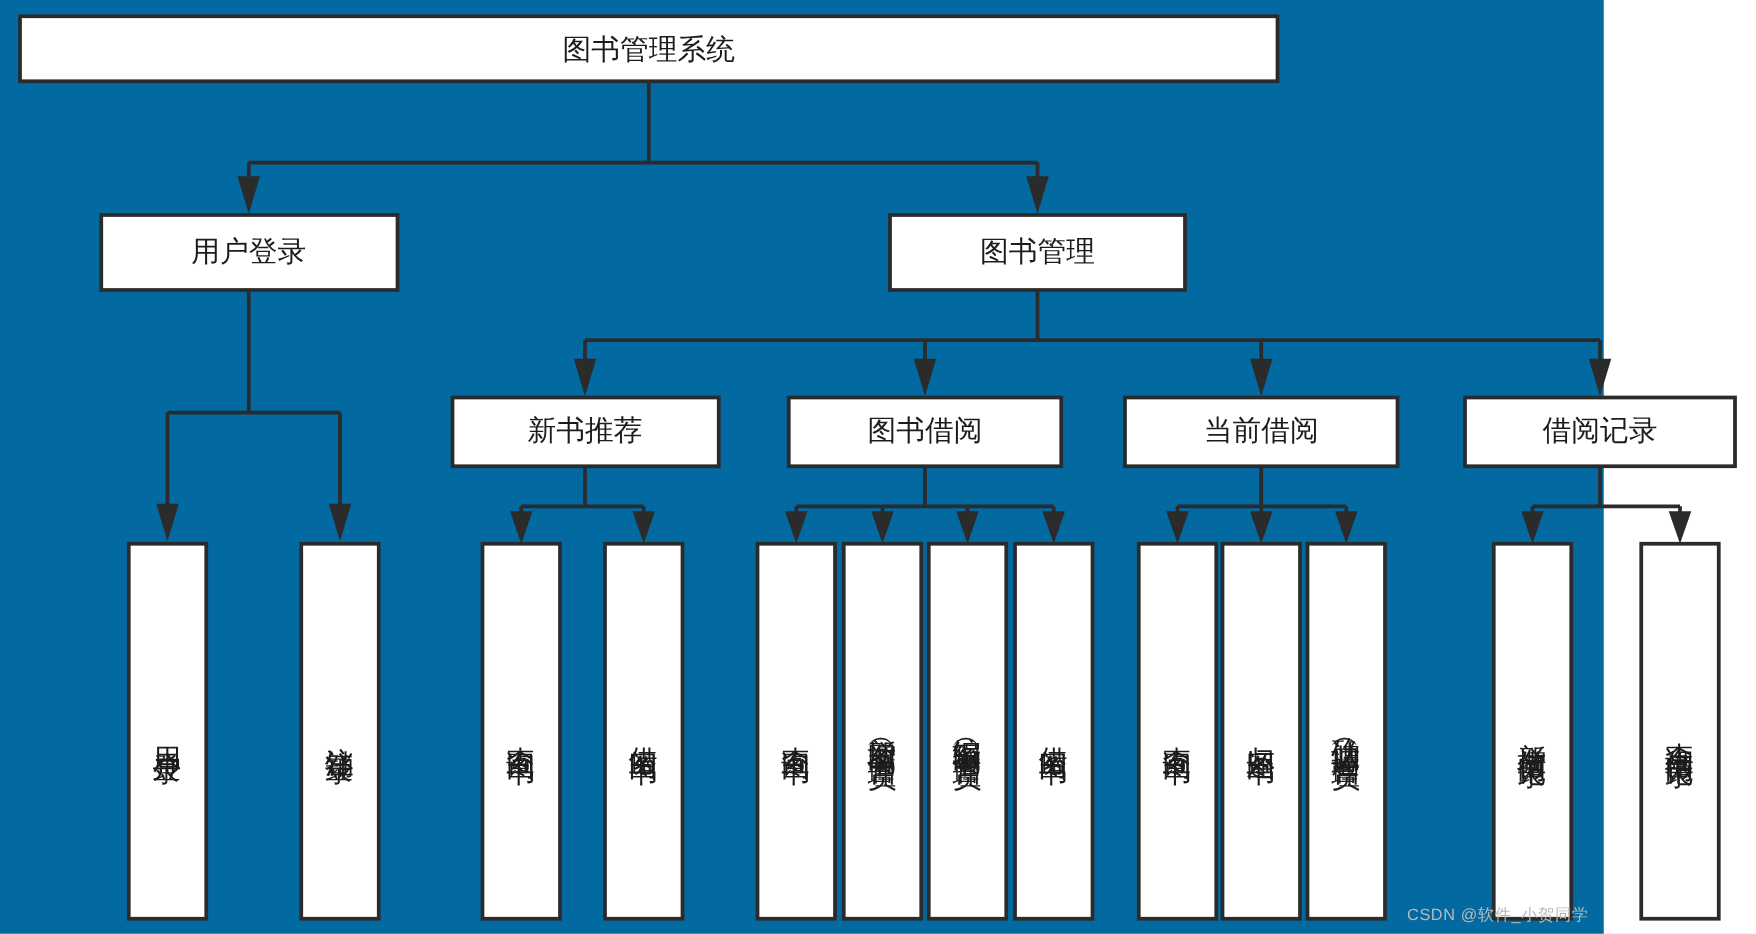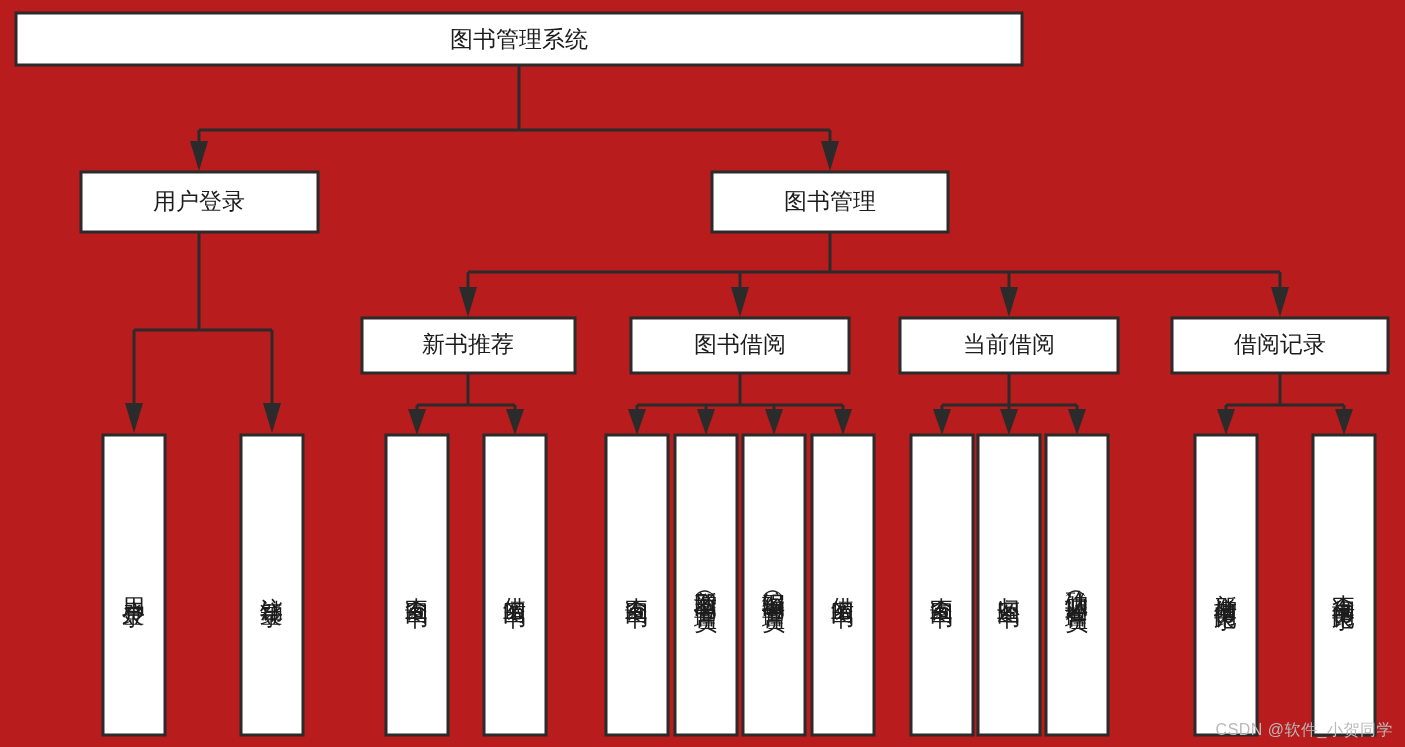--- a/index.html
+++ b/index.html
@@ -9,23 +9,23 @@
   }
   body {
     width: 1405px;
     height: 747px;
     font-family: "Liberation Sans", "DejaVu Sans", sans-serif;
     overflow: hidden;
     position: relative;
   }
   #diagram-root {
     position: relative;
-    width: 1405px;
+    width: 1283px;
     height: 747px;
-    background: #b91c1c;
+    background: #0369a1;
   }
   svg.flowchart {
     display: block;
     width: 1405px;
     height: 747px;
   }
   .node-rect {
     fill: #ffffff;
     stroke: #2b2b2b;
     stroke-width: 3;
@@ -55,21 +55,21 @@
     text-orientation: upright;
     letter-spacing: 3px;
     text-anchor: middle;
     dominant-baseline: central;
   }
   .watermark-text {
     position: absolute;
     right: 12px;
     bottom: 6px;
     font-family: "Liberation Sans", "DejaVu Sans", sans-serif;
-    font-size: 16px;
+    font-size: 13px;
     color: #b9b9b9;
     white-space: nowrap;
     letter-spacing: 0.5px;
     pointer-events: none;
   }
 </style>
 </head>
 <body>
 
 <div id="diagram-root">

